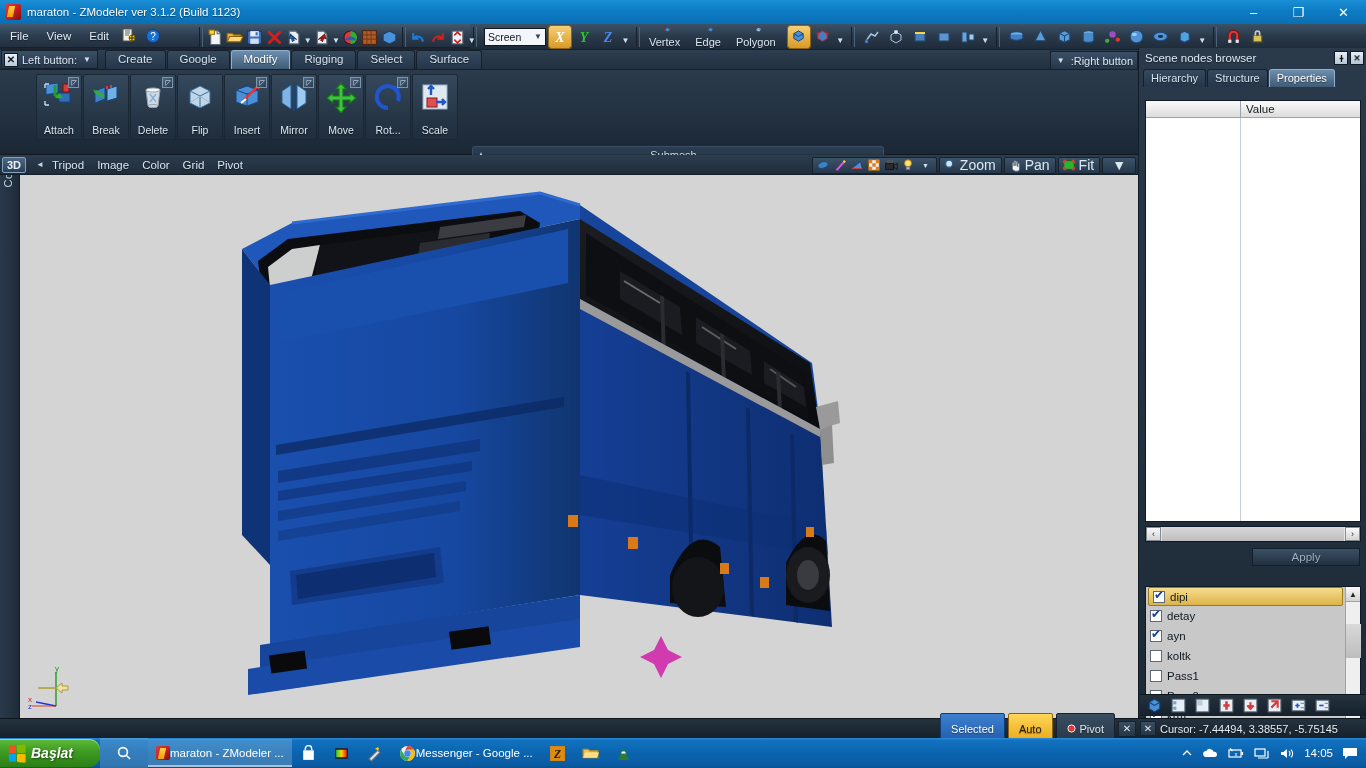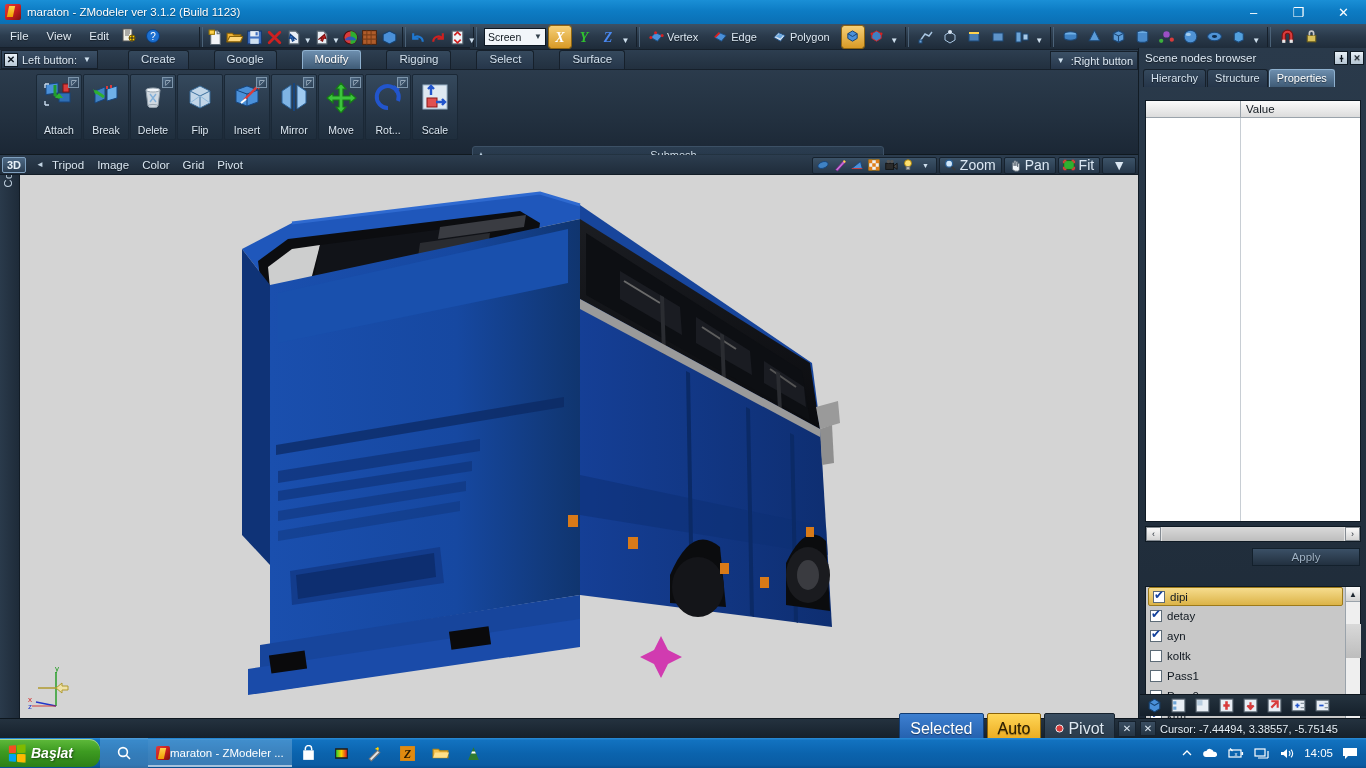--- a/index.html
+++ b/index.html
@@ -68,21 +68,21 @@
     color: #cfe0ee; font-size: 8px; padding-bottom: 3px;
   }
   .sel-combo {
     width: 62px; height: 18px; background: #f2f6fa; border: 1px solid #0c1722;
     display: flex; align-items: center; padding: 0 3px; font-size: 10.5px; color: #10181f;
     margin: 0 2px;
   }
   .sel-combo span:first-child { flex: 1 1 auto; }
   .sel-combo .cv { font-size: 8px; color: #33404c; }
   .tb-label { color: #dbe7f2; font-size: 11px; text-shadow: 0 1px 1px rgba(0,0,0,.5); padding-right: 5px; }
-  .tbi-wide { width: auto; padding: 0 5px 0 3px; display: flex; gap: 3px; }
+  .tbi-wide { width: auto; padding: 0 5px 0 3px; display: flex; gap: 3px; flex-direction: column; }
 
   
   .tabrow {
     position: absolute; left: 0; top: 50px; width: 1138px; height: 20px;
     background: linear-gradient(180deg,#2d3e50 0%,#22303f 100%);
     display: flex; align-items: flex-end; border-bottom: 1px solid #16202b;
   }
   .lbtn-box {
     display: flex; align-items: center; height: 19px; margin-left: 1px;
     background: linear-gradient(180deg,#3b5066,#26364a); border: 1px solid #16202b;
@@ -92,21 +92,21 @@
     width: 14px; height: 14px; background: linear-gradient(180deg,#e9f1f8,#b9c9d7);
     border: 1px solid #0f1a24; color: #0b141d; font-size: 10px; font-weight: bold;
     display: flex; align-items: center; justify-content: center; margin-right: 4px;
   }
   .lbtn-text { color: #dce8f3; font-size: 11px; text-shadow: 0 1px 1px rgba(0,0,0,.5); }
   .lbtn-tick { color: #cfe0ee; font-size: 8px; margin: 0 4px 0 6px; }
   .rbtn-box {
     position: absolute; right: 0; top: 1px; display: flex; align-items: center; height: 19px;
     background: linear-gradient(180deg,#3b5066,#26364a); border: 1px solid #16202b; padding: 0 4px;
   }
-  .tabs { display: flex; align-items: flex-end; margin-left: 30px; height: 20px; gap: 24px; }
+  .tabs { display: flex; align-items: flex-end; margin-left: 7px; height: 20px; }
   .tab {
     padding: 2px 12px 3px; font-size: 11.5px; color: #d3e1ee; height: 19px;
     background: linear-gradient(180deg,#35495d,#263span); background: linear-gradient(180deg,#35495d,#26364a);
     border: 1px solid #16202b; border-bottom: none; margin-right: 1px;
     border-radius: 3px 3px 0 0; text-shadow: 0 1px 1px rgba(0,0,0,.5);
   }
   .tab.active {
     background: linear-gradient(180deg,#6d8eae,#3f5b76); color: #fff;
     border-color: #8fb1cf;
   }
@@ -207,21 +207,21 @@
 
   
   .statusbar {
     position: absolute; left: 0; top: 718px; width: 1138px; height: 20px;
     background: linear-gradient(180deg,#24323f,#16212c);
     display: flex; align-items: center; justify-content: flex-end;
     border-top: 1px solid #0d161e;
   }
   .st-badge {
     height: 32px; padding: 0 10px; display: flex; align-items: center; justify-content: center;
-    font-size: 16px; border-radius: 2px; margin-right: 3px;
+    font-size: 11px; border-radius: 2px; margin-right: 3px;
     text-shadow: 0 1px 1px rgba(0,0,0,.45);
   }
   .st-selected { background: linear-gradient(180deg,#3d7fd0,#1f5ba8); color: #fff; border: 1px solid #123d74; }
   .st-auto { background: linear-gradient(180deg,#ffd657,#e8a316); color: #2b1d00; border: 1px solid #8a6208; }
   .st-pivot {
     background: linear-gradient(180deg,#3a4e62,#253544); color: #dde8f2; border: 1px solid #16222e;
     display: flex; gap: 4px;
   }
   .st-x {
     width: 18px; height: 16px; background: linear-gradient(180deg,#3a4e62,#253544);
@@ -1300,20 +1300,30 @@
         </svg>
     </div>
     <div class="task-item">
       <svg width="17" height="17" viewBox="0 0 16 16">
           <path d="M3 13L11 5l2 2-8 8z" fill="#e8e8e8" stroke="#777"></path>
           <path d="M11 2v3M9 3.5h3" stroke="#ffd000" stroke-width="1.4"></path>
         </svg>
     </div>
     <div class="task-item">
       <svg width="17" height="17" viewBox="0 0 16 16">
+          <circle cx="8" cy="8" r="7" fill="#f2f2f2"></circle>
+          <path d="M8 1a7 7 0 016 3.5H8a3.5 3.5 0 00-3 1.8z" fill="#e84335"></path>
+          <path d="M2 4.5A7 7 0 008 15l3-5.2a3.5 3.5 0 01-6-.3z" fill="#34a853"></path>
+          <path d="M14 4.5a7 7 0 01-6 10.5l3-5.2A3.5 3.5 0 008 4.5z" fill="#fbbc05"></path>
+          <circle cx="8" cy="8" r="3" fill="#4285f4"></circle>
+        </svg>
+      <span>Messenger - Google ...</span>
+    </div>
+    <div class="task-item">
+      <svg width="17" height="17" viewBox="0 0 16 16">
           <rect x="1" y="1" width="14" height="14" fill="#e08a10"></rect>
           <text x="8" y="12" font-size="11" font-weight="bold" fill="#2a1a00" text-anchor="middle" font-family="Liberation Serif" font-style="italic">Z</text>
         </svg>
     </div>
     <div class="task-item">
       <svg width="17" height="17" viewBox="0 0 16 16">
           <path d="M1 12V4h5l1.5 1.5H15V12z" fill="#f5c14e" stroke="#c08a10"></path>
           <path d="M1 12l2-5h13l-2 5z" fill="#ffe08a"></path>
         </svg>
     </div>

